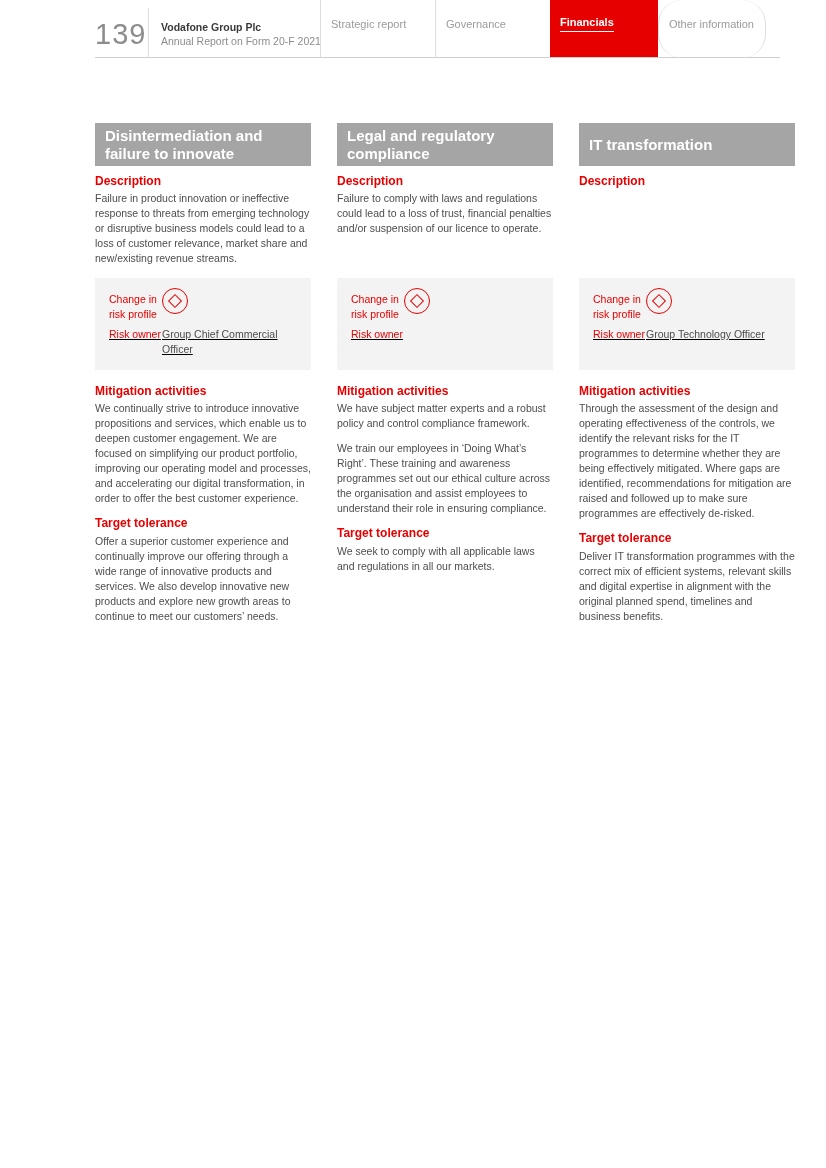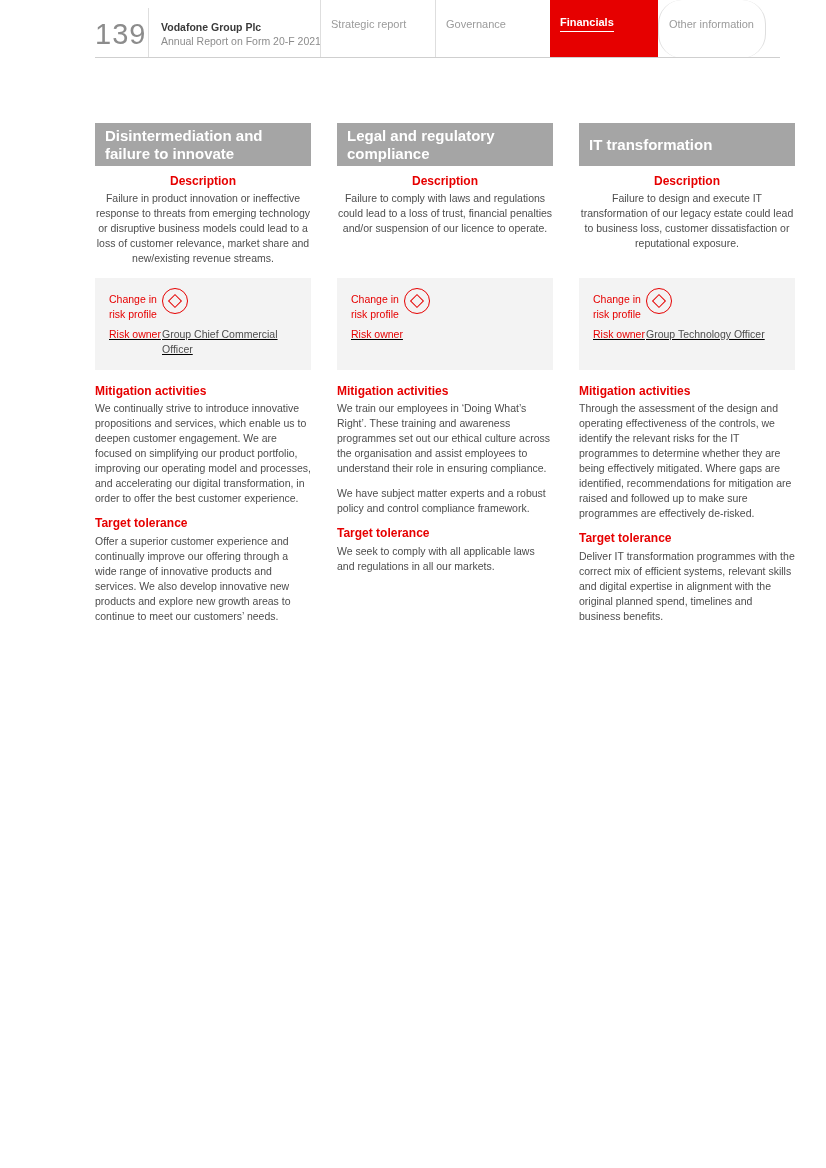--- a/index.html
+++ b/index.html
@@ -47,21 +47,21 @@
   .content{
     position:absolute;left:95px;top:123px;width:685px;
     display:flex;gap:26px;
   }
   .risk-col{width:216px;flex:0 0 216px;}
   .col-title{
     height:43px;background:var(--title-bar-gray);
     color:#fff;font-weight:bold;font-size:15px;line-height:1.2;
     display:flex;align-items:center;padding:0 10px;
   }
-  .desc-area{min-height:104px;text-align:center;}
+  .desc-area{min-height:104px;}
   .sec-head{
     color:var(--accent-red);font-weight:bold;font-size:12px;
     margin:8px 0 3px;line-height:1.2;
   }
   .sec-head.mit{margin-top:14px;}
   .sec-head.tol{margin-top:10px;}
   p.body{
     font-size:10.5px;line-height:15px;color:var(--body-text);
     margin:0 0 10px;
   }
@@ -153,33 +153,32 @@
         <div class="info-label">Change in risk profile</div>
         <span class="risk-icon">
             <span class="diamond"></span>
           </span>
       </div>
       <div class="info-row row2">
         <div class="info-label">Risk owner</div>
       </div>
     </div>
     <h3 class="sec-head mit">Mitigation activities</h3>
+    <p class="body">We have subject matter experts and a robust policy and control compliance framework.</p>
     <p class="body">We train our employees in ‘Doing What’s Right’. These training and awareness programmes set out our ethical culture across the organisation and assist employees to understand their role in ensuring compliance.</p>
-    <p class="body">We have subject matter experts and a robust policy and control compliance framework.</p>
     <h3 class="sec-head tol">Target tolerance</h3>
     <p class="body">We seek to comply with all applicable laws and regulations in all our markets.</p>
   </section>
 
   <section class="risk-col">
     <div class="col-title">
       <span>IT transformation</span>
     </div>
     <div class="desc-area">
       <h3 class="sec-head">Description</h3>
-      <p class="body">Failure to design and execute IT transformation of our legacy estate could lead to business loss, customer dissatisfaction or reputational exposure.</p>
     </div>
     <div class="info-box">
       <div class="info-row">
         <div class="info-label">Change in risk profile</div>
         <span class="risk-icon">
             <span class="diamond"></span>
           </span>
       </div>
       <div class="info-row row2">
         <div class="info-label">Risk owner</div>

